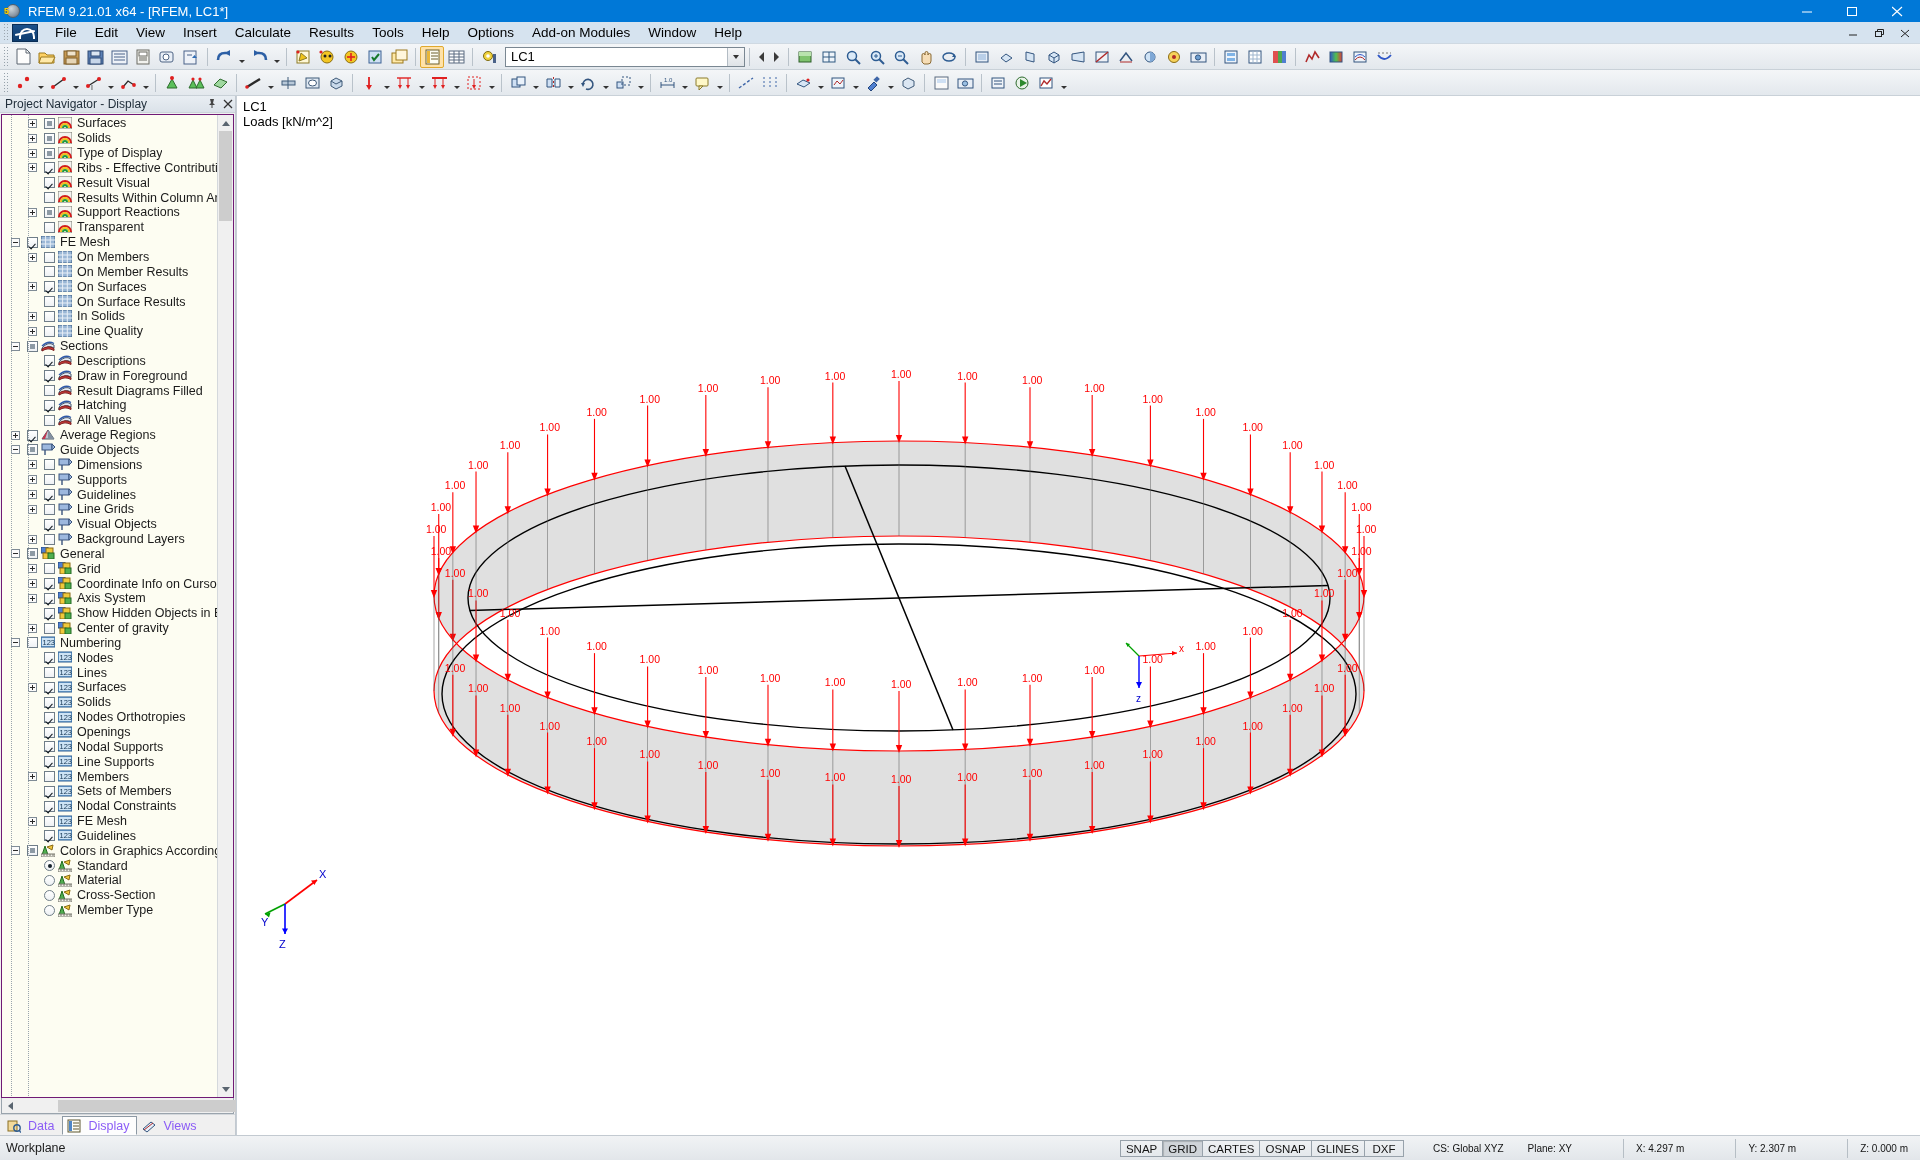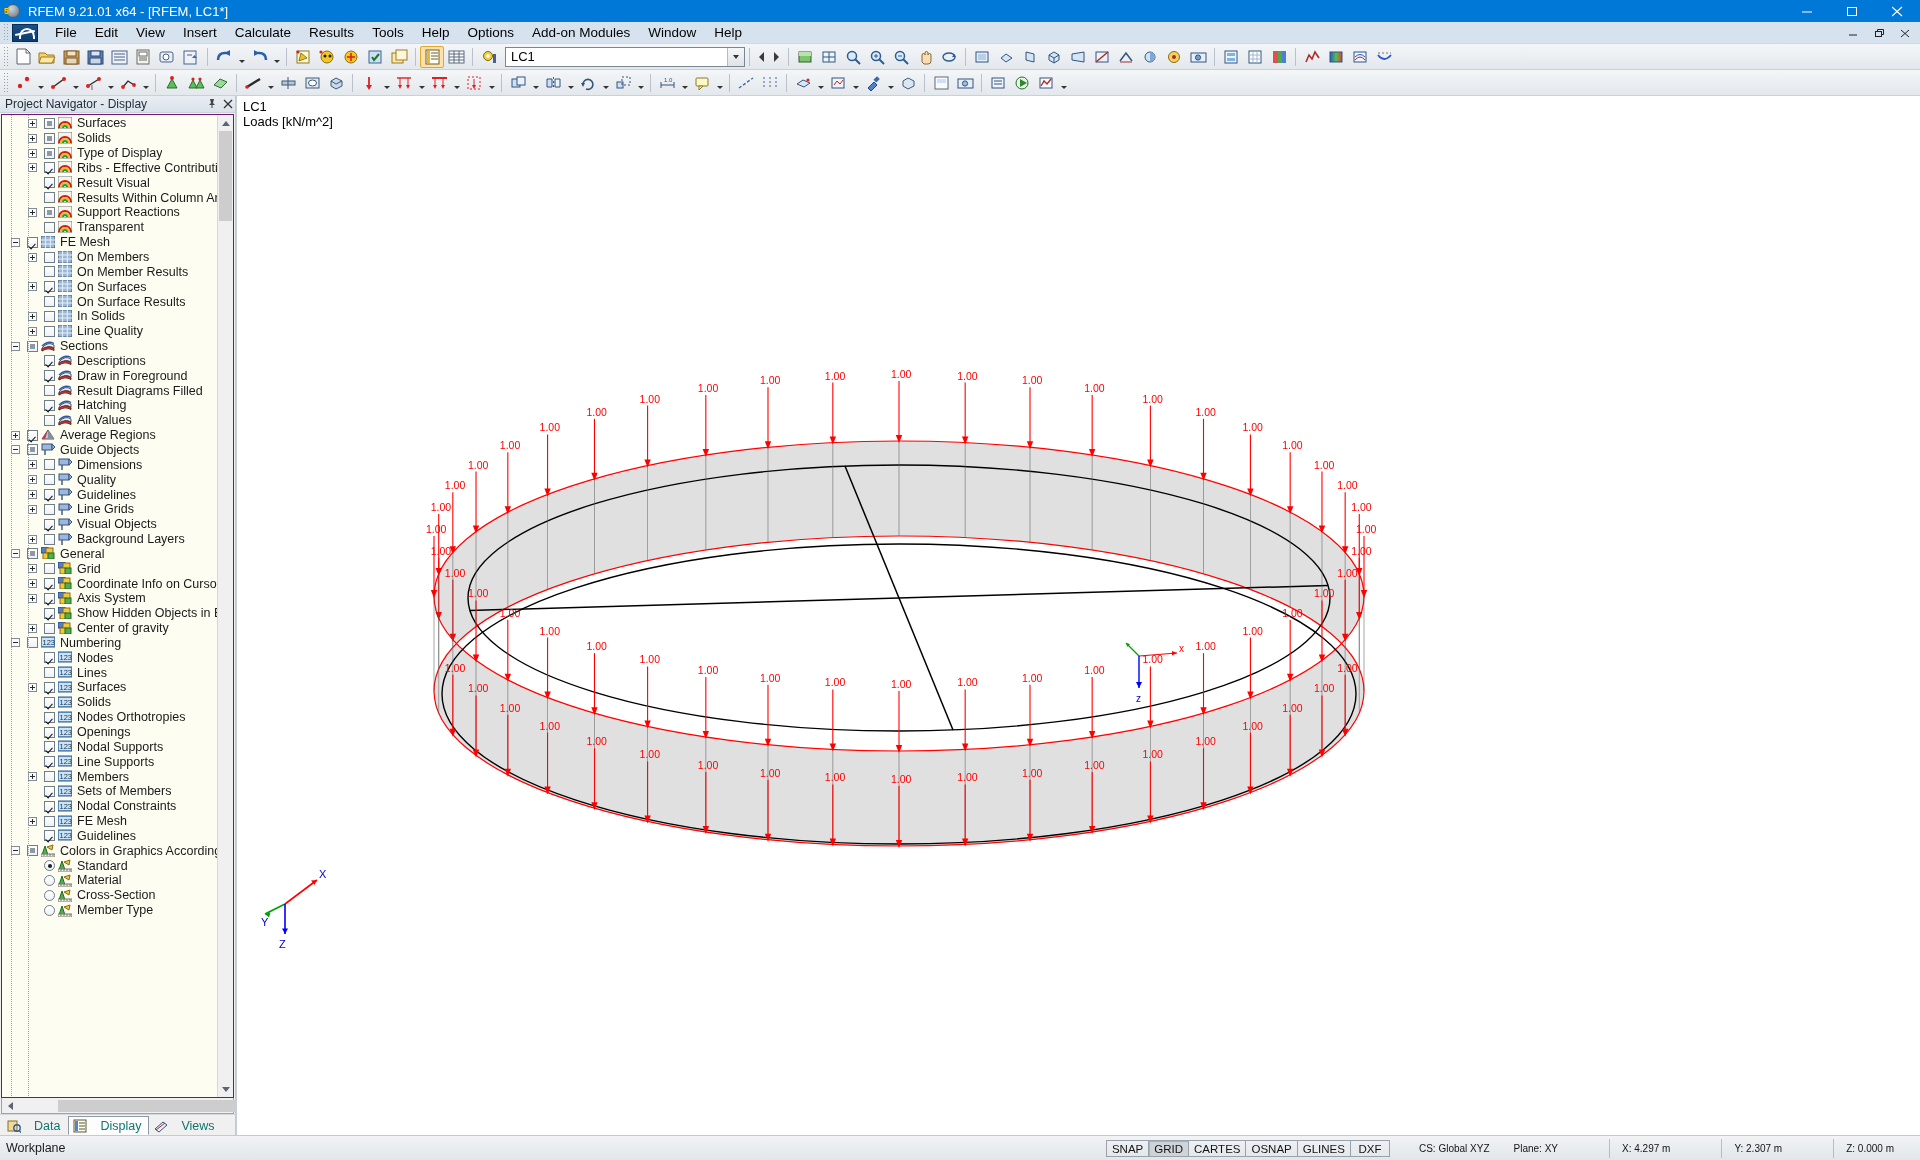--- a/index.html
+++ b/index.html
@@ -325,22 +325,22 @@
     background: #f0f0f0;
     padding-left: 2px;
     border-top: 1px solid #d4d8dc;
   }
   .navtab {
     height: 19px;
     display: flex; align-items: center;
     padding: 0 7px 0 4px;
     font-size: 12.5px;
     border: 1px solid transparent;
-    color: #0f766e;
-    gap: 13px;
+    color: #8b5cf6;
+    gap: 7px;
   }
   .navtab.sel {
     background: #fdfdfd;
     border: 1px solid #8d99a4;
     border-bottom-color: #fdfdfd;
   }
   .navtab svg { display: block; }
 
   
   #viewport {
@@ -361,21 +361,21 @@
   #workplane {
     height: 25px;
     background: linear-gradient(#f1f3f5, #e2e6ea);
     border-top: 1px solid #c3cad1;
     display: flex; align-items: center;
     font-size: 12.5px; color: #1b1b1b;
     position: relative;
   }
   #workplane .wp-label { padding-left: 6px; }
   #statusgroups {
-    position: absolute; right: 14px; top: 0; height: 25px;
+    position: absolute; right: 0; top: 0; height: 25px;
     display: flex; align-items: center; justify-content: center;
   }
   .sbox {
     border: 1px solid #98a2ab;
     height: 17px;
     min-width: 40px;
     display: flex; align-items: center; justify-content: center;
     font-size: 11.5px;
     padding: 0 5px;
     background: transparent;
@@ -1435,21 +1435,21 @@
             <div class="texp plus"></div>
             <div class="tdots"></div>
             <div class="tchk"></div>
             <span class="ticon">
               <svg width="14" height="12">
                 <rect x="1" y="1" width="10" height="6" fill="#9db8de" stroke="#39537d"></rect>
                 <polygon points="11,1 14,4 11,7" fill="#9db8de" stroke="#39537d"></polygon>
                 <line x1="4" y1="7" x2="4" y2="12" stroke="#39537d" stroke-width="1.4"></line>
               </svg>
             </span>
-            <span class="tlabel">Quality</span>
+            <span class="tlabel">Supports</span>
           </div>
           <div class="trow">
             <div class="tindent" style="width: 26px;"></div>
             <div class="texp plus"></div>
             <div class="tdots"></div>
             <div class="tchk checked"></div>
             <span class="ticon">
               <svg width="14" height="12">
                 <rect x="1" y="1" width="10" height="6" fill="#9db8de" stroke="#39537d"></rect>
                 <polygon points="11,1 14,4 11,7" fill="#9db8de" stroke="#39537d"></polygon>

